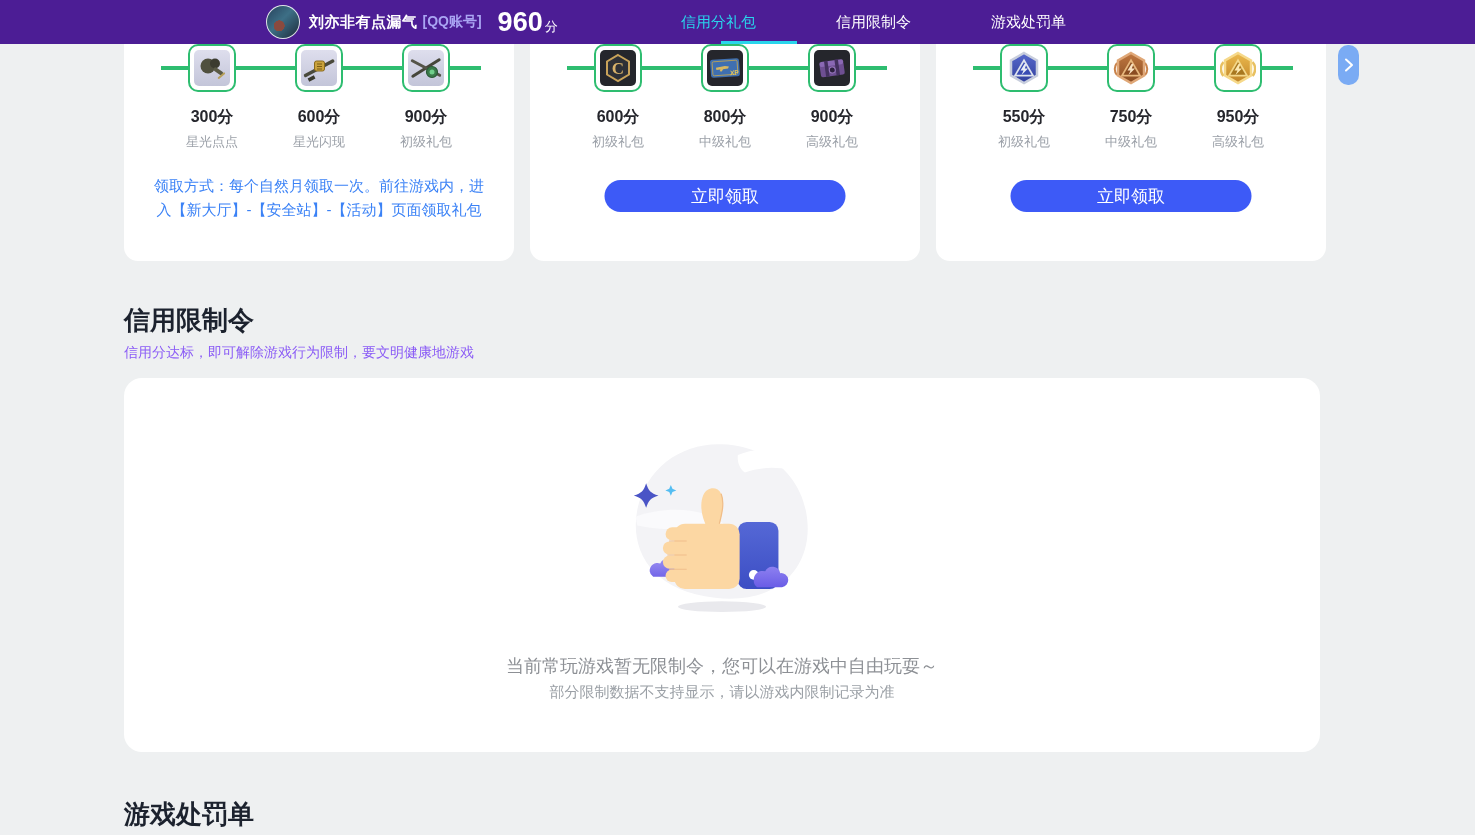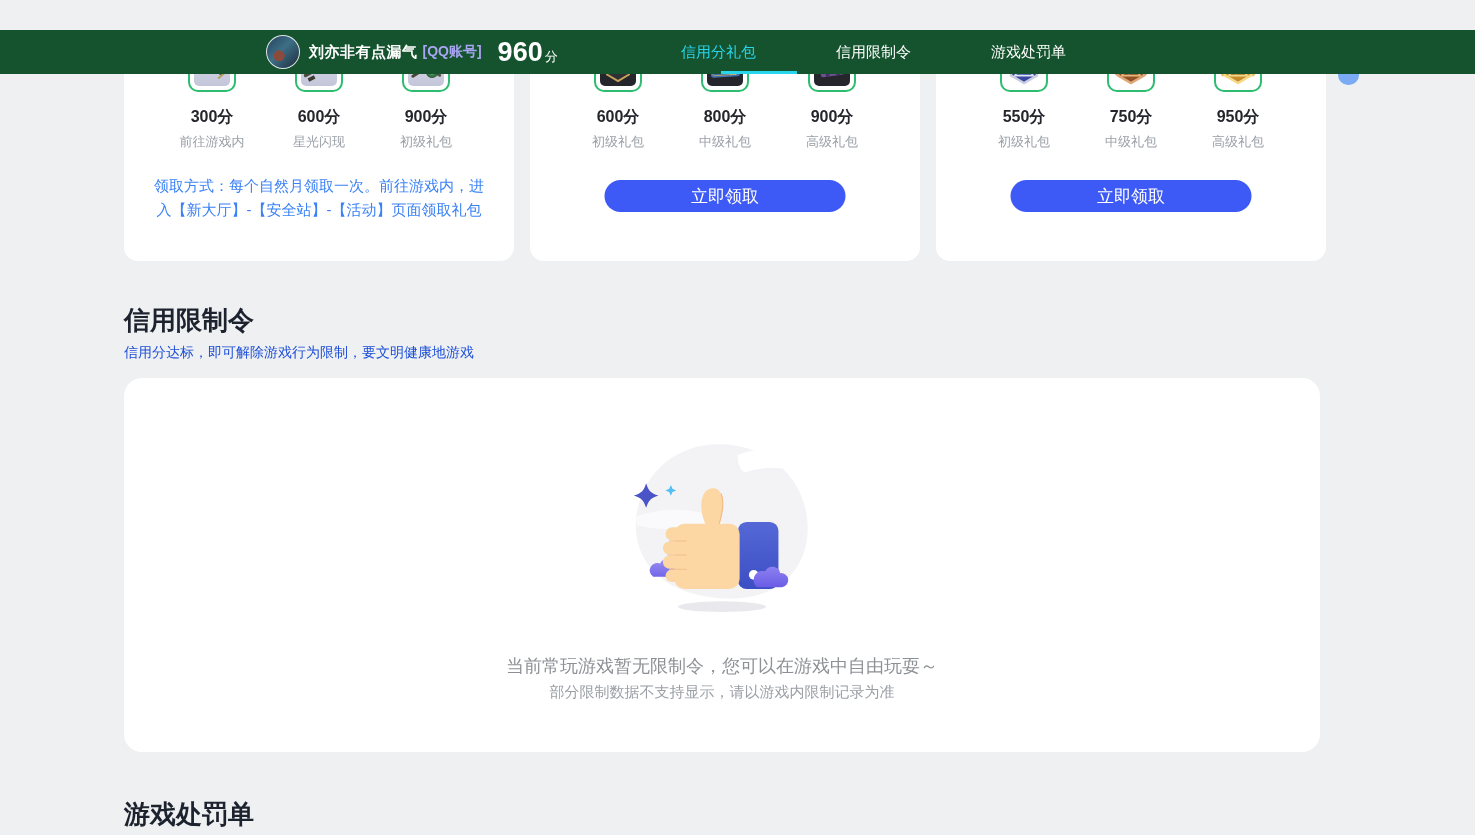--- a/index.html
+++ b/index.html
@@ -1,20 +1,20 @@
 <!DOCTYPE html>
 <html><head>
 <meta charset="utf-8">
 <style>
   * { margin:0; padding:0; box-sizing:border-box; }
   html,body { width:1475px; height:835px; }
   body { font-family:"Liberation Sans", sans-serif; background:#eef0f1; position:relative; overflow:hidden; }
 
   
-  .nav { position:absolute; top:0; left:0; width:1475px; height:44px; background:#14532d; z-index:20;margin-top:30px; }
+  .nav { position:absolute; top:0; left:0; width:1475px; height:44px; background:#4c1d95; z-index:20; }
   .user-info { position:absolute; left:266px; top:0; height:44px; display:flex; align-items:center; }
   .avatar { width:34px; height:34px; border-radius:50%; border:1.5px solid rgba(255,255,255,.85);
             background: radial-gradient(circle at 38% 62%, #8a4a3e 0 19%, rgba(0,0,0,0) 20%),
                         linear-gradient(135deg,#27425c 0%,#3d6f86 45%,#1d2b3a 100%); }
   .uname { margin-left:9px; font-size:15px; font-weight:700; color:#ffffff; letter-spacing:.5px; }
   .acct  { margin-left:5px; font-size:14px; color:#aaa5f3;font-weight:bold; }
   .score-wrap { margin-left:16px; display:flex; align-items:baseline; color:#fff; }
   .score-num { font-size:27px; font-weight:700; }
   .score-unit { font-size:13px; margin-left:2px; }
 
@@ -45,21 +45,21 @@
                width:241px; height:32px; border:none; border-radius:16px; background:#3d5af7;
                color:#fff; font-size:17px; font-family:"Liberation Sans",sans-serif; cursor:pointer; }
 
   .next-btn { position:absolute; left:1338px; top:45px; width:21px; height:40px; border-radius:10px;
               background:#7aabf4; display:flex; align-items:center; justify-content:center;
               cursor:pointer; z-index:15; }
 
   
   .section-title { position:absolute; left:124px; font-size:26px; font-weight:700; color:#1c222e; }
   #restrict-title { top:303px; }
-  .section-sub { position:absolute; left:124px; top:344px; font-size:14px; color:#1d4ed8; }
+  .section-sub { position:absolute; left:124px; top:344px; font-size:14px; color:#8b5cf6; }
   #punish-title { top:797px; }
 
   .big-card { position:absolute; left:124px; top:378px; width:1196px; height:374px;
               background:#fff; border-radius:18px; }
   .illus { position:absolute; top:54px; left:50%; transform:translateX(-50%); }
   .empty-msg  { position:absolute; top:276px; left:0; width:100%; text-align:center;
                 font-size:18px; color:#8d9095; }
   .empty-note { position:absolute; top:305px; left:0; width:100%; text-align:center;
                 font-size:15px; color:#9ba0a6; }
 </style>
@@ -133,21 +133,21 @@
           <div class="tile">
             <svg width="36" height="36" viewBox="0 0 36 36">
               <rect width="36" height="36" rx="5" fill="url(#lavg)"></rect>
               <circle cx="14" cy="16" r="7.5" fill="#50503f"></circle>
               <circle cx="21" cy="13.5" r="5" fill="#3c3c30"></circle>
               <rect x="19" y="19" width="11" height="4" rx="2" transform="rotate(35 24 21)" fill="#5a5a46"></rect>
               <rect x="23" y="25" width="9" height="2" rx="1" transform="rotate(-40 27 26)" fill="#b8a05a"></rect>
             </svg>
           </div>
           <div class="ms-score">300分</div>
-          <div class="ms-name">前往游戏内</div>
+          <div class="ms-name">星光点点</div>
         </div>
         <div class="ms">
           <div class="tile">
             <svg width="36" height="36" viewBox="0 0 36 36">
               <rect width="36" height="36" rx="5" fill="url(#lavg)"></rect>
               <rect x="1" y="16.5" width="34" height="3.5" rx="1.5" transform="rotate(-28 18 18)" fill="#4a4a3c"></rect>
               <rect x="3" y="22" width="7" height="3.5" transform="rotate(-28 18 18)" fill="#3a3a2e"></rect>
               <rect x="13.5" y="11" width="10" height="10" rx="2" fill="#c9a23c" stroke="#8a6a1c" stroke-width="1"></rect>
               <path d="M16 14h5M16 16.5h5M16 19h5" stroke="#7a5c14" stroke-width="1"></path>
             </svg>

